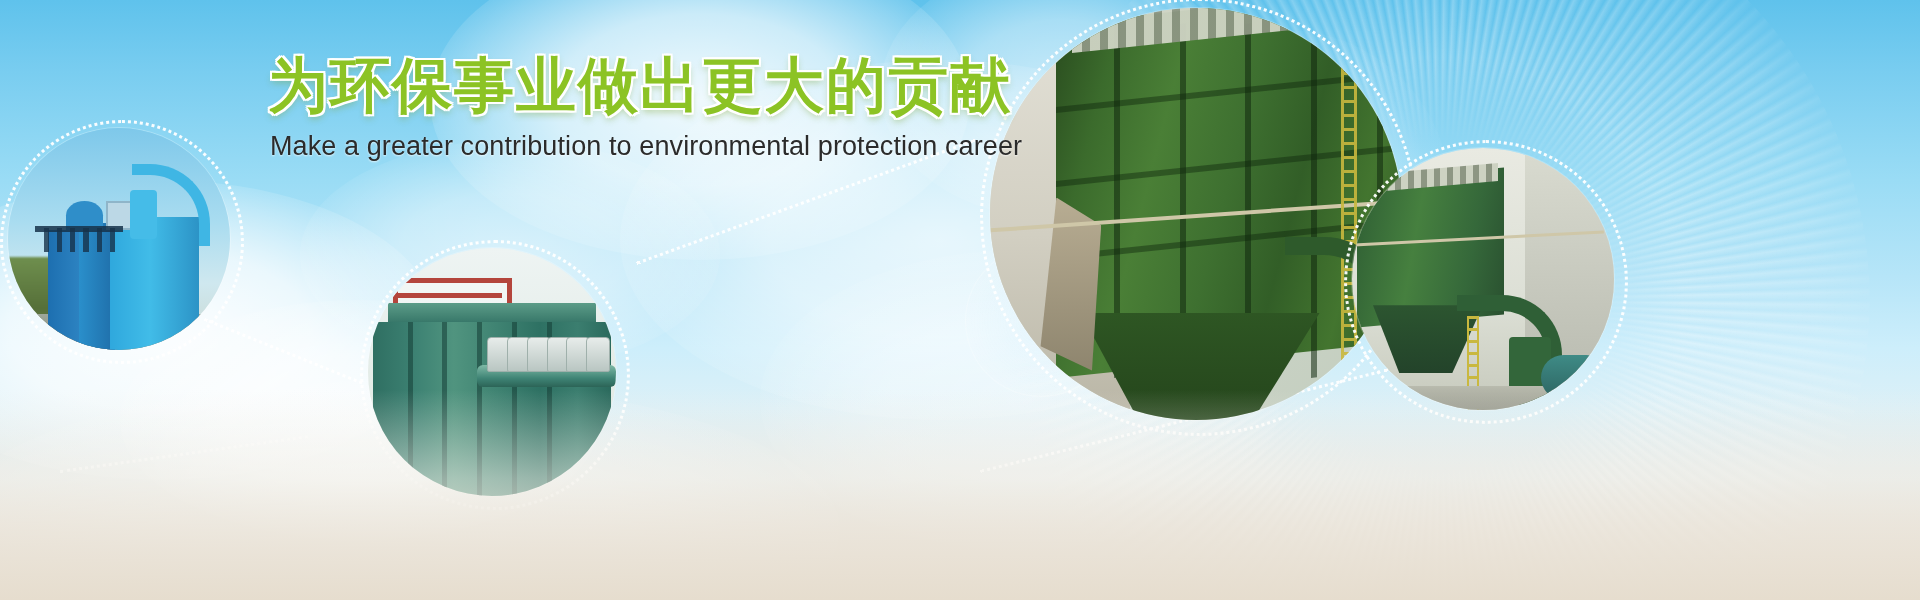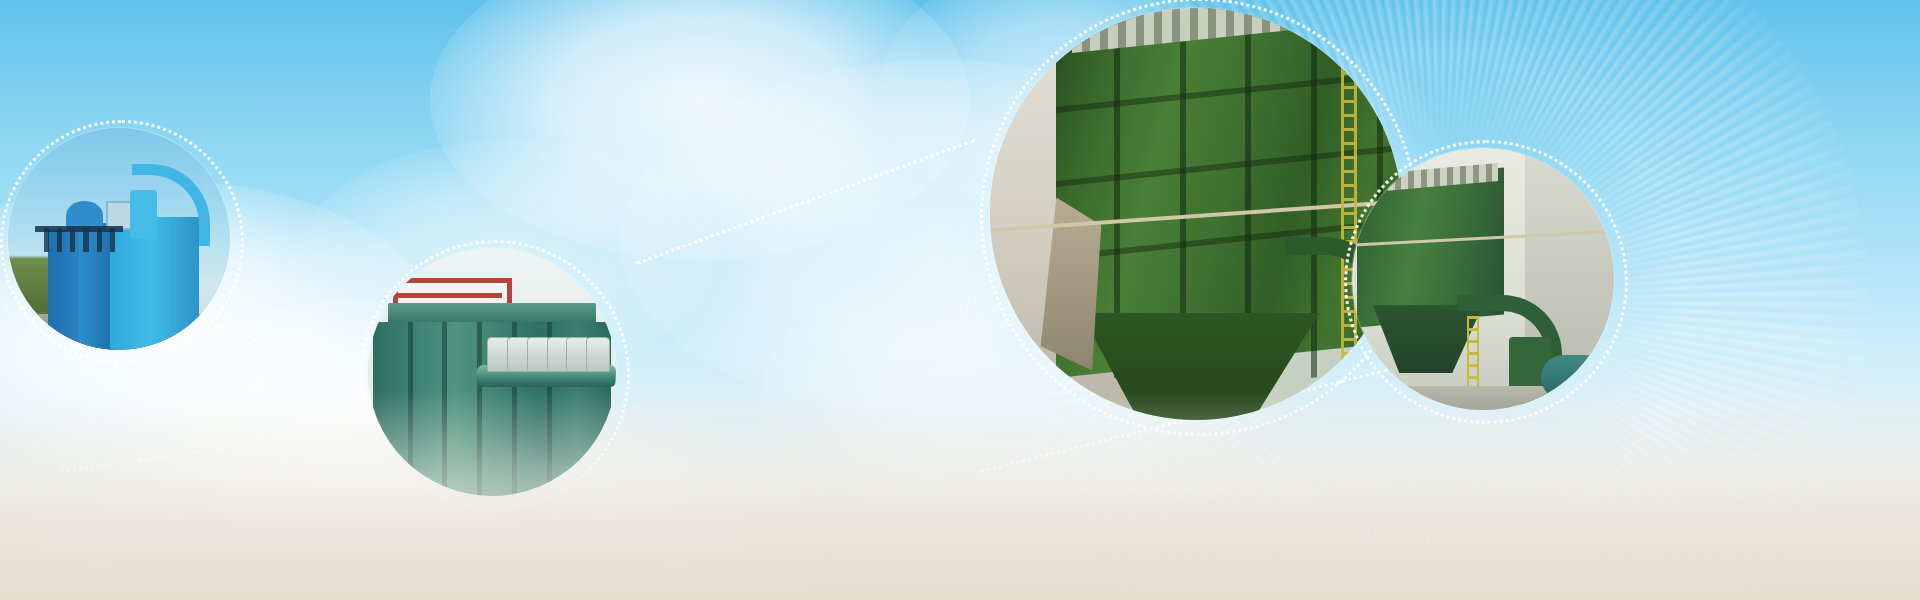--- a/index.html
+++ b/index.html
@@ -521,15 +521,17 @@
       <div class="sm-wire"></div>
       <div class="sm-floor"></div>
       <div class="sm-fan"></div>
     </div>
   </div>
   <div class="photo-ring ring-small"></div>
 
   <div class="haze"></div>
 
   <div class="copy">
+    <h2 class="subhead-cn">为环保事业做出更大的贡献</h2>
+    <p class="subhead-en">Make a greater contribution to environmental protection career</p>
   </div>
 
 </div>
 
 </body></html>

